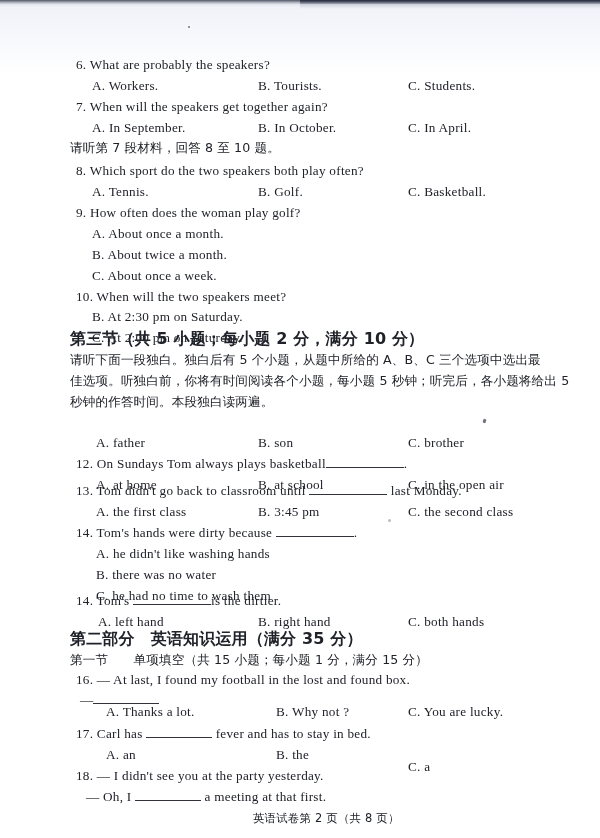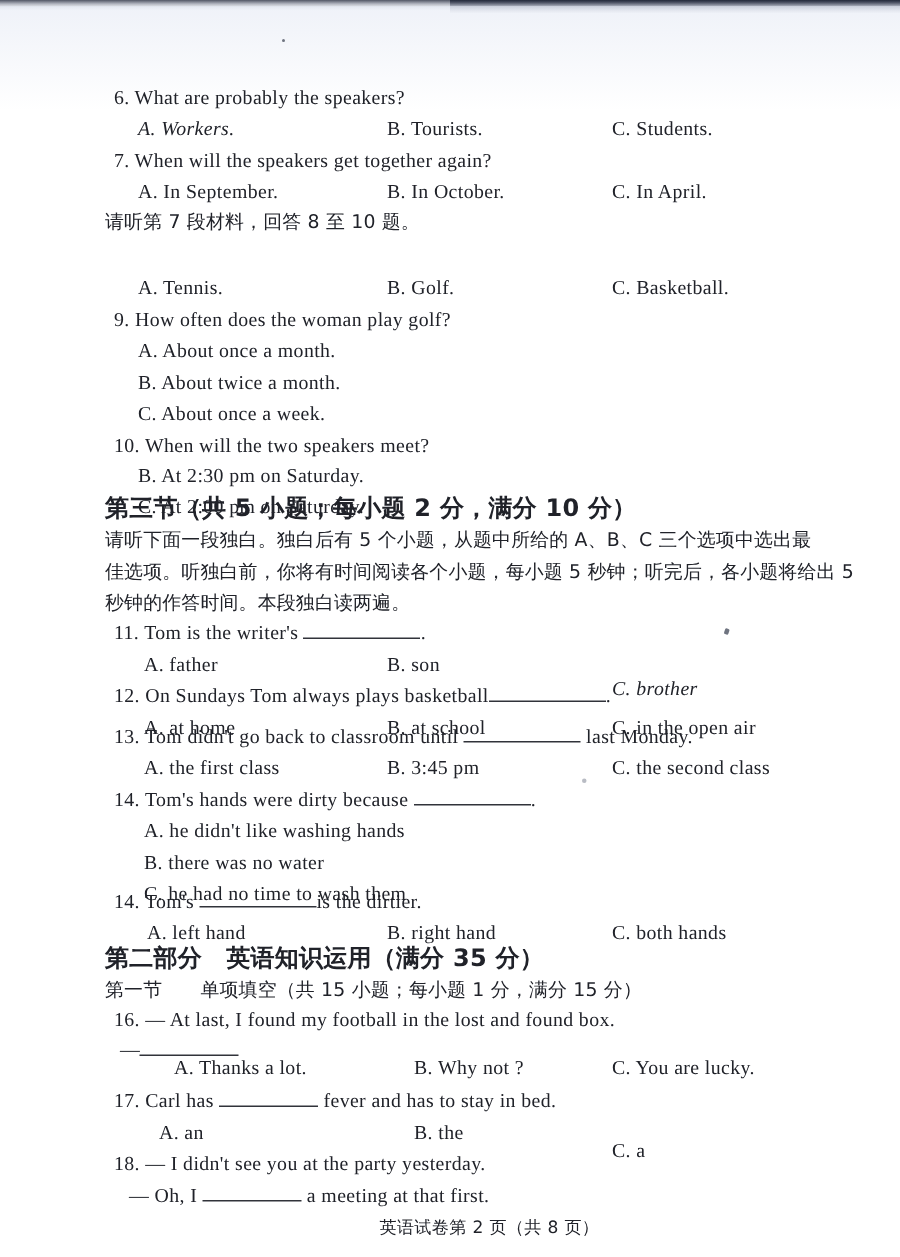--- a/index.html
+++ b/index.html
@@ -114,57 +114,54 @@
   <div class="scan-top-band right"></div>
   <div class="paper-tint"></div>
 
   <div class="speck" style="left:188px; top:26px; width:2px; height:2px;"></div>
   <div class="speck" style="left:483px; top:419px; width:3px; height:4px; border-radius:1px; transform:rotate(20deg);"></div>
   <div class="speck" style="left:388px; top:519px; width:3px; height:3px; background:#b9bcc4;"></div>
 
   <div class="sheet">
 
     <div class="line en" style="left:76px; top:57px;">6. What are probably the speakers?</div>
-    <div class="line en" style="left:92px; top:78px;font-style:italic;">A. Workers.</div>
+    <div class="line en" style="left:92px; top:78px;">A. Workers.</div>
     <div class="line en" style="left:258px; top:78px;">B. Tourists.</div>
     <div class="line en" style="left:408px; top:78px;">C. Students.</div>
 
     <div class="line en" style="left:76px; top:99px;">7. When will the speakers get together again?</div>
     <div class="line en" style="left:92px; top:120px;">A. In September.</div>
     <div class="line en" style="left:258px; top:120px;">B. In October.</div>
     <div class="line en" style="left:408px; top:120px;">C. In April.</div>
 
     <div class="line zh" style="left:70px; top:140px;">请听第 7 段材料，回答 8 至 10 题。</div>
 
+    <div class="line en" style="left:76px; top:163px;">8. Which sport do the two speakers both play often?</div>
     <div class="line en" style="left:92px; top:184px;">A. Tennis.</div>
     <div class="line en" style="left:258px; top:184px;">B. Golf.</div>
     <div class="line en" style="left:408px; top:184px;">C. Basketball.</div>
 
     <div class="line en" style="left:76px; top:205px;">9. How often does the woman play golf?</div>
     <div class="line en" style="left:92px; top:226px;">A. About once a month.</div>
     <div class="line en" style="left:92px; top:247px;">B. About twice a month.</div>
     <div class="line en" style="left:92px; top:268px;">C. About once a week.</div>
 
     <div class="line en" style="left:76px; top:289px;">10. When will the two speakers meet?</div>
 
     <div class="line en" style="left:92px; top:309px; top:309px;">B. At 2:30 pm on Saturday.</div>
     <div class="line en" style="left:92px; top:330px;">C. At 2:00 pm on Saturday.</div>
 
     <div class="line zh-bold" style="left:70px; top:331px;">第三节（共 5 小题；每小题 2 分，满分 10 分）</div>
     <div class="line zh" style="left:70px; top:352px;">请听下面一段独白。独白后有 5 个小题，从题中所给的 A、B、C 三个选项中选出最</div>
     <div class="line zh" style="left:70px; top:373px;">佳选项。听独白前，你将有时间阅读各个小题，每小题 5 秒钟；听完后，各小题将给出 5</div>
     <div class="line zh" style="left:70px; top:394px;">秒钟的作答时间。本段独白读两遍。</div>
 
-    <div class="line en" style="left:76px; top:414px;">
-      <span>11. Tom is the writer's</span>
-      <span class="blank b-lg"></span><span>.</span>
-    </div>
     <div class="line en" style="left:96px; top:435px;">A. father</div>
     <div class="line en" style="left:258px; top:435px;">B. son</div>
-    <div class="line en" style="left:408px; top:451px;font-style:italic;">C. brother</div>
+    <div class="line en" style="left:408px; top:435px;">C. brother</div>
 
     <div class="line en" style="left:76px; top:456px;">
       <span>12. On Sundays Tom always plays basketball</span><span class="blank b-lg"></span><span>.</span>
     </div>
     <div class="line en" style="left:96px; top:477px;">A. at home</div>
     <div class="line en" style="left:258px; top:477px;">B. at school</div>
     <div class="line en" style="left:408px; top:477px;">C. in the open air</div>
 
     <div class="line en" style="left:76px; top:483px;">
       <span>13. Tom didn't go back to classroom until</span>
@@ -191,21 +188,21 @@
     <div class="line en" style="left:258px; top:614px;">B. right hand</div>
     <div class="line en" style="left:408px; top:614px;">C. both hands</div>
 
     <div class="line zh-bold" style="left:70px; top:631px;">第二部分　英语知识运用（满分 35 分）</div>
     <div class="line zh" style="left:70px; top:652px;">第一节　　单项填空（共 15 小题；每小题 1 分，满分 15 分）</div>
 
     <div class="line en" style="left:76px; top:672px;">16. — At last, I found my football in the lost and found box.</div>
     <div class="line en" style="left:80px; top:692px;">
       <span>—</span><span class="blank b-md"></span>
     </div>
-    <div class="line en" style="left:116px; top:704px;">A. Thanks a lot.</div>
+    <div class="line en" style="left:106px; top:704px;">A. Thanks a lot.</div>
     <div class="line en" style="left:276px; top:704px;">B. Why not ?</div>
     <div class="line en" style="left:408px; top:704px;">C. You are lucky.</div>
 
     <div class="line en" style="left:76px; top:726px;">
       <span>17. Carl has</span>
       <span class="blank b-md"></span>
       <span>fever and has to stay in bed.</span>
     </div>
     <div class="line en" style="left:106px; top:747px;">A. an</div>
     <div class="line en" style="left:276px; top:747px;">B. the</div>

